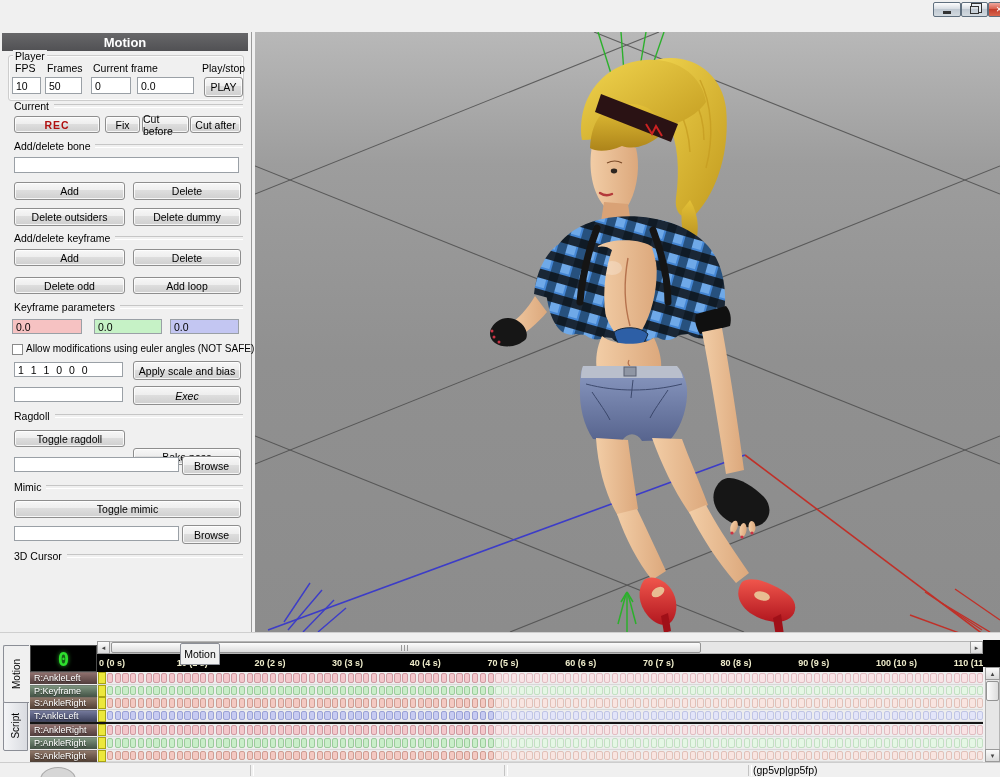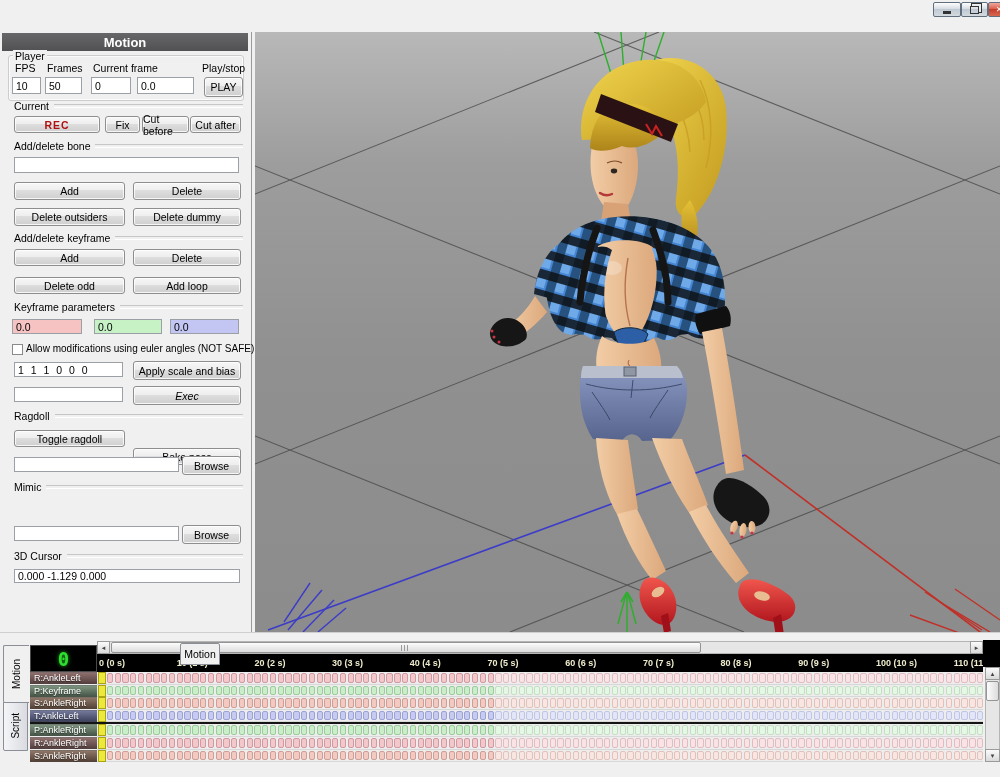--- a/index.html
+++ b/index.html
@@ -159,27 +159,27 @@
         <span>Ragdoll</span>
       </div>
     <div class="btn" style="left:14px;top:398px;width:109px;height:15px;">Toggle ragdoll</div>
     <div class="btn" style="left:133px;top:416px;width:106px;height:15px;">Bake pose</div>
     <input class="tb" style="left: 14px; top: 425px; width: 165px; height: 15px;" value="">
     <div class="btn" style="left:182px;top:424px;width:57px;height:17px;">Browse</div>
 
     <div class="sect" style="left:14px;top:449px;width:229px;">
         <span>Mimic</span>
       </div>
+    <div class="btn" style="left:14px;top:468px;width:225px;height:16px;">Toggle mimic</div>
     <input class="tb" style="left: 14px; top: 494px; width: 165px; height: 15px;" value="">
     <div class="btn" style="left:182px;top:493px;width:57px;height:17px;">Browse</div>
 
     <div class="sect" style="left:14px;top:518px;width:229px;">
         <span>3D Cursor</span>
       </div>
-    <input class="tb" style="left: 14px; top: 537px; width: 226px; height: 14px;" value="0.000 -1.129 0.000">
 
     <div class="tabline"></div>
     <div id="paneltabs">
         <div class="tab" style="left: 3px; width: 50px;">Landscape</div>
         <div class="tab" style="left: 57px; width: 35px;">Objects</div>
         <div class="tab" style="left: 95px; width: 36px;">Materials</div>
         <div class="tab" style="left: 135px; width: 39px;">Textures</div>
         <div class="tab active" style="left: 180px; width: 38px;">Motion</div>
       </div>
   </div>
@@ -857,20 +857,139 @@
           <div class="cell" style="left: 841.16px; background: rgb(227, 229, 249); border: 1px solid rgb(192, 197, 229);"></div>
           <div class="cell" style="left: 848.93px; background: rgb(227, 229, 249); border: 1px solid rgb(192, 197, 229);"></div>
           <div class="cell" style="left: 856.7px; background: rgb(227, 229, 249); border: 1px solid rgb(192, 197, 229);"></div>
           <div class="cell" style="left: 864.47px; background: rgb(227, 229, 249); border: 1px solid rgb(192, 197, 229);"></div>
           <div class="cell" style="left: 872.24px; background: rgb(227, 229, 249); border: 1px solid rgb(192, 197, 229);"></div>
           <div class="cell" style="left: 880.01px; background: rgb(227, 229, 249); border: 1px solid rgb(192, 197, 229);"></div>
         </div>
       </div>
       <div class="groupdiv"></div>
       <div class="trow">
+        <div class="tlabel" style="background: linear-gradient(rgb(141, 111, 108), rgb(87, 66, 65));">R:AnkleRight</div>
+        <div class="tstrip">
+          <div class="marker" style="left: 1px;"></div>
+          <div class="cell" style="left: 9.77px; background: rgb(244, 199, 203); border: 1px solid rgb(207, 154, 162);"></div>
+          <div class="cell" style="left: 17.54px; background: rgb(244, 199, 203); border: 1px solid rgb(207, 154, 162);"></div>
+          <div class="cell" style="left: 25.31px; background: rgb(244, 199, 203); border: 1px solid rgb(207, 154, 162);"></div>
+          <div class="cell" style="left: 33.08px; background: rgb(244, 199, 203); border: 1px solid rgb(207, 154, 162);"></div>
+          <div class="cell" style="left: 40.85px; background: rgb(244, 199, 203); border: 1px solid rgb(207, 154, 162);"></div>
+          <div class="cell" style="left: 48.62px; background: rgb(244, 199, 203); border: 1px solid rgb(207, 154, 162);"></div>
+          <div class="cell" style="left: 56.39px; background: rgb(244, 199, 203); border: 1px solid rgb(207, 154, 162);"></div>
+          <div class="cell" style="left: 64.16px; background: rgb(244, 199, 203); border: 1px solid rgb(207, 154, 162);"></div>
+          <div class="cell" style="left: 71.93px; background: rgb(244, 199, 203); border: 1px solid rgb(207, 154, 162);"></div>
+          <div class="cell" style="left: 79.7px; background: rgb(244, 199, 203); border: 1px solid rgb(207, 154, 162);"></div>
+          <div class="cell" style="left: 87.47px; background: rgb(244, 199, 203); border: 1px solid rgb(207, 154, 162);"></div>
+          <div class="cell" style="left: 95.24px; background: rgb(244, 199, 203); border: 1px solid rgb(207, 154, 162);"></div>
+          <div class="cell" style="left: 103.01px; background: rgb(244, 199, 203); border: 1px solid rgb(207, 154, 162);"></div>
+          <div class="cell" style="left: 110.78px; background: rgb(244, 199, 203); border: 1px solid rgb(207, 154, 162);"></div>
+          <div class="cell" style="left: 118.55px; background: rgb(244, 199, 203); border: 1px solid rgb(207, 154, 162);"></div>
+          <div class="cell" style="left: 126.32px; background: rgb(244, 199, 203); border: 1px solid rgb(207, 154, 162);"></div>
+          <div class="cell" style="left: 134.09px; background: rgb(244, 199, 203); border: 1px solid rgb(207, 154, 162);"></div>
+          <div class="cell" style="left: 141.86px; background: rgb(244, 199, 203); border: 1px solid rgb(207, 154, 162);"></div>
+          <div class="cell" style="left: 149.63px; background: rgb(244, 199, 203); border: 1px solid rgb(207, 154, 162);"></div>
+          <div class="cell" style="left: 157.4px; background: rgb(244, 199, 203); border: 1px solid rgb(207, 154, 162);"></div>
+          <div class="cell" style="left: 165.17px; background: rgb(244, 199, 203); border: 1px solid rgb(207, 154, 162);"></div>
+          <div class="cell" style="left: 172.94px; background: rgb(244, 199, 203); border: 1px solid rgb(207, 154, 162);"></div>
+          <div class="cell" style="left: 180.71px; background: rgb(244, 199, 203); border: 1px solid rgb(207, 154, 162);"></div>
+          <div class="cell" style="left: 188.48px; background: rgb(244, 199, 203); border: 1px solid rgb(207, 154, 162);"></div>
+          <div class="cell" style="left: 196.25px; background: rgb(244, 199, 203); border: 1px solid rgb(207, 154, 162);"></div>
+          <div class="cell" style="left: 204.02px; background: rgb(244, 199, 203); border: 1px solid rgb(207, 154, 162);"></div>
+          <div class="cell" style="left: 211.79px; background: rgb(244, 199, 203); border: 1px solid rgb(207, 154, 162);"></div>
+          <div class="cell" style="left: 219.56px; background: rgb(244, 199, 203); border: 1px solid rgb(207, 154, 162);"></div>
+          <div class="cell" style="left: 227.33px; background: rgb(244, 199, 203); border: 1px solid rgb(207, 154, 162);"></div>
+          <div class="cell" style="left: 235.1px; background: rgb(244, 199, 203); border: 1px solid rgb(207, 154, 162);"></div>
+          <div class="cell" style="left: 242.87px; background: rgb(244, 199, 203); border: 1px solid rgb(207, 154, 162);"></div>
+          <div class="cell" style="left: 250.64px; background: rgb(244, 199, 203); border: 1px solid rgb(207, 154, 162);"></div>
+          <div class="cell" style="left: 258.41px; background: rgb(244, 199, 203); border: 1px solid rgb(207, 154, 162);"></div>
+          <div class="cell" style="left: 266.18px; background: rgb(244, 199, 203); border: 1px solid rgb(207, 154, 162);"></div>
+          <div class="cell" style="left: 273.95px; background: rgb(244, 199, 203); border: 1px solid rgb(207, 154, 162);"></div>
+          <div class="cell" style="left: 281.72px; background: rgb(244, 199, 203); border: 1px solid rgb(207, 154, 162);"></div>
+          <div class="cell" style="left: 289.49px; background: rgb(244, 199, 203); border: 1px solid rgb(207, 154, 162);"></div>
+          <div class="cell" style="left: 297.26px; background: rgb(244, 199, 203); border: 1px solid rgb(207, 154, 162);"></div>
+          <div class="cell" style="left: 305.03px; background: rgb(244, 199, 203); border: 1px solid rgb(207, 154, 162);"></div>
+          <div class="cell" style="left: 312.8px; background: rgb(244, 199, 203); border: 1px solid rgb(207, 154, 162);"></div>
+          <div class="cell" style="left: 320.57px; background: rgb(244, 199, 203); border: 1px solid rgb(207, 154, 162);"></div>
+          <div class="cell" style="left: 328.34px; background: rgb(244, 199, 203); border: 1px solid rgb(207, 154, 162);"></div>
+          <div class="cell" style="left: 336.11px; background: rgb(244, 199, 203); border: 1px solid rgb(207, 154, 162);"></div>
+          <div class="cell" style="left: 343.88px; background: rgb(244, 199, 203); border: 1px solid rgb(207, 154, 162);"></div>
+          <div class="cell" style="left: 351.65px; background: rgb(244, 199, 203); border: 1px solid rgb(207, 154, 162);"></div>
+          <div class="cell" style="left: 359.42px; background: rgb(244, 199, 203); border: 1px solid rgb(207, 154, 162);"></div>
+          <div class="cell" style="left: 367.19px; background: rgb(244, 199, 203); border: 1px solid rgb(207, 154, 162);"></div>
+          <div class="cell" style="left: 374.96px; background: rgb(244, 199, 203); border: 1px solid rgb(207, 154, 162);"></div>
+          <div class="cell" style="left: 382.73px; background: rgb(244, 199, 203); border: 1px solid rgb(207, 154, 162);"></div>
+          <div class="cell" style="left: 390.5px; background: rgb(244, 199, 203); border: 1px solid rgb(207, 154, 162);"></div>
+          <div class="cell" style="left: 398.27px; background: rgb(249, 227, 229); border: 1px solid rgb(225, 189, 194);"></div>
+          <div class="cell" style="left: 406.04px; background: rgb(249, 227, 229); border: 1px solid rgb(225, 189, 194);"></div>
+          <div class="cell" style="left: 413.81px; background: rgb(249, 227, 229); border: 1px solid rgb(225, 189, 194);"></div>
+          <div class="cell" style="left: 421.58px; background: rgb(249, 227, 229); border: 1px solid rgb(225, 189, 194);"></div>
+          <div class="cell" style="left: 429.35px; background: rgb(249, 227, 229); border: 1px solid rgb(225, 189, 194);"></div>
+          <div class="cell" style="left: 437.12px; background: rgb(249, 227, 229); border: 1px solid rgb(225, 189, 194);"></div>
+          <div class="cell" style="left: 444.89px; background: rgb(249, 227, 229); border: 1px solid rgb(225, 189, 194);"></div>
+          <div class="cell" style="left: 452.66px; background: rgb(249, 227, 229); border: 1px solid rgb(225, 189, 194);"></div>
+          <div class="cell" style="left: 460.43px; background: rgb(249, 227, 229); border: 1px solid rgb(225, 189, 194);"></div>
+          <div class="cell" style="left: 468.2px; background: rgb(249, 227, 229); border: 1px solid rgb(225, 189, 194);"></div>
+          <div class="cell" style="left: 475.97px; background: rgb(249, 227, 229); border: 1px solid rgb(225, 189, 194);"></div>
+          <div class="cell" style="left: 483.74px; background: rgb(249, 227, 229); border: 1px solid rgb(225, 189, 194);"></div>
+          <div class="cell" style="left: 491.51px; background: rgb(249, 227, 229); border: 1px solid rgb(225, 189, 194);"></div>
+          <div class="cell" style="left: 499.28px; background: rgb(249, 227, 229); border: 1px solid rgb(225, 189, 194);"></div>
+          <div class="cell" style="left: 507.05px; background: rgb(249, 227, 229); border: 1px solid rgb(225, 189, 194);"></div>
+          <div class="cell" style="left: 514.82px; background: rgb(249, 227, 229); border: 1px solid rgb(225, 189, 194);"></div>
+          <div class="cell" style="left: 522.59px; background: rgb(249, 227, 229); border: 1px solid rgb(225, 189, 194);"></div>
+          <div class="cell" style="left: 530.36px; background: rgb(249, 227, 229); border: 1px solid rgb(225, 189, 194);"></div>
+          <div class="cell" style="left: 538.13px; background: rgb(249, 227, 229); border: 1px solid rgb(225, 189, 194);"></div>
+          <div class="cell" style="left: 545.9px; background: rgb(249, 227, 229); border: 1px solid rgb(225, 189, 194);"></div>
+          <div class="cell" style="left: 553.67px; background: rgb(249, 227, 229); border: 1px solid rgb(225, 189, 194);"></div>
+          <div class="cell" style="left: 561.44px; background: rgb(249, 227, 229); border: 1px solid rgb(225, 189, 194);"></div>
+          <div class="cell" style="left: 569.21px; background: rgb(249, 227, 229); border: 1px solid rgb(225, 189, 194);"></div>
+          <div class="cell" style="left: 576.98px; background: rgb(249, 227, 229); border: 1px solid rgb(225, 189, 194);"></div>
+          <div class="cell" style="left: 584.75px; background: rgb(249, 227, 229); border: 1px solid rgb(225, 189, 194);"></div>
+          <div class="cell" style="left: 592.52px; background: rgb(249, 227, 229); border: 1px solid rgb(225, 189, 194);"></div>
+          <div class="cell" style="left: 600.29px; background: rgb(249, 227, 229); border: 1px solid rgb(225, 189, 194);"></div>
+          <div class="cell" style="left: 608.06px; background: rgb(249, 227, 229); border: 1px solid rgb(225, 189, 194);"></div>
+          <div class="cell" style="left: 615.83px; background: rgb(249, 227, 229); border: 1px solid rgb(225, 189, 194);"></div>
+          <div class="cell" style="left: 623.6px; background: rgb(249, 227, 229); border: 1px solid rgb(225, 189, 194);"></div>
+          <div class="cell" style="left: 631.37px; background: rgb(249, 227, 229); border: 1px solid rgb(225, 189, 194);"></div>
+          <div class="cell" style="left: 639.14px; background: rgb(249, 227, 229); border: 1px solid rgb(225, 189, 194);"></div>
+          <div class="cell" style="left: 646.91px; background: rgb(249, 227, 229); border: 1px solid rgb(225, 189, 194);"></div>
+          <div class="cell" style="left: 654.68px; background: rgb(249, 227, 229); border: 1px solid rgb(225, 189, 194);"></div>
+          <div class="cell" style="left: 662.45px; background: rgb(249, 227, 229); border: 1px solid rgb(225, 189, 194);"></div>
+          <div class="cell" style="left: 670.22px; background: rgb(249, 227, 229); border: 1px solid rgb(225, 189, 194);"></div>
+          <div class="cell" style="left: 677.99px; background: rgb(249, 227, 229); border: 1px solid rgb(225, 189, 194);"></div>
+          <div class="cell" style="left: 685.76px; background: rgb(249, 227, 229); border: 1px solid rgb(225, 189, 194);"></div>
+          <div class="cell" style="left: 693.53px; background: rgb(249, 227, 229); border: 1px solid rgb(225, 189, 194);"></div>
+          <div class="cell" style="left: 701.3px; background: rgb(249, 227, 229); border: 1px solid rgb(225, 189, 194);"></div>
+          <div class="cell" style="left: 709.07px; background: rgb(249, 227, 229); border: 1px solid rgb(225, 189, 194);"></div>
+          <div class="cell" style="left: 716.84px; background: rgb(249, 227, 229); border: 1px solid rgb(225, 189, 194);"></div>
+          <div class="cell" style="left: 724.61px; background: rgb(249, 227, 229); border: 1px solid rgb(225, 189, 194);"></div>
+          <div class="cell" style="left: 732.38px; background: rgb(249, 227, 229); border: 1px solid rgb(225, 189, 194);"></div>
+          <div class="cell" style="left: 740.15px; background: rgb(249, 227, 229); border: 1px solid rgb(225, 189, 194);"></div>
+          <div class="cell" style="left: 747.92px; background: rgb(249, 227, 229); border: 1px solid rgb(225, 189, 194);"></div>
+          <div class="cell" style="left: 755.69px; background: rgb(249, 227, 229); border: 1px solid rgb(225, 189, 194);"></div>
+          <div class="cell" style="left: 763.46px; background: rgb(249, 227, 229); border: 1px solid rgb(225, 189, 194);"></div>
+          <div class="cell" style="left: 771.23px; background: rgb(249, 227, 229); border: 1px solid rgb(225, 189, 194);"></div>
+          <div class="cell" style="left: 779px; background: rgb(249, 227, 229); border: 1px solid rgb(225, 189, 194);"></div>
+          <div class="cell" style="left: 786.77px; background: rgb(249, 227, 229); border: 1px solid rgb(225, 189, 194);"></div>
+          <div class="cell" style="left: 794.54px; background: rgb(249, 227, 229); border: 1px solid rgb(225, 189, 194);"></div>
+          <div class="cell" style="left: 802.31px; background: rgb(249, 227, 229); border: 1px solid rgb(225, 189, 194);"></div>
+          <div class="cell" style="left: 810.08px; background: rgb(249, 227, 229); border: 1px solid rgb(225, 189, 194);"></div>
+          <div class="cell" style="left: 817.85px; background: rgb(249, 227, 229); border: 1px solid rgb(225, 189, 194);"></div>
+          <div class="cell" style="left: 825.62px; background: rgb(249, 227, 229); border: 1px solid rgb(225, 189, 194);"></div>
+          <div class="cell" style="left: 833.39px; background: rgb(249, 227, 229); border: 1px solid rgb(225, 189, 194);"></div>
+          <div class="cell" style="left: 841.16px; background: rgb(249, 227, 229); border: 1px solid rgb(225, 189, 194);"></div>
+          <div class="cell" style="left: 848.93px; background: rgb(249, 227, 229); border: 1px solid rgb(225, 189, 194);"></div>
+          <div class="cell" style="left: 856.7px; background: rgb(249, 227, 229); border: 1px solid rgb(225, 189, 194);"></div>
+          <div class="cell" style="left: 864.47px; background: rgb(249, 227, 229); border: 1px solid rgb(225, 189, 194);"></div>
+          <div class="cell" style="left: 872.24px; background: rgb(249, 227, 229); border: 1px solid rgb(225, 189, 194);"></div>
+          <div class="cell" style="left: 880.01px; background: rgb(249, 227, 229); border: 1px solid rgb(225, 189, 194);"></div>
+        </div>
+      </div>
+      <div class="trow">
         <div class="tlabel" style="background: linear-gradient(rgb(125, 147, 126), rgb(72, 88, 74));">P:AnkleRight</div>
         <div class="tstrip">
           <div class="marker" style="left: 1px;"></div>
           <div class="cell" style="left: 9.77px; background: rgb(201, 238, 201); border: 1px solid rgb(156, 203, 156);"></div>
           <div class="cell" style="left: 17.54px; background: rgb(201, 238, 201); border: 1px solid rgb(156, 203, 156);"></div>
           <div class="cell" style="left: 25.31px; background: rgb(201, 238, 201); border: 1px solid rgb(156, 203, 156);"></div>
           <div class="cell" style="left: 33.08px; background: rgb(201, 238, 201); border: 1px solid rgb(156, 203, 156);"></div>
           <div class="cell" style="left: 40.85px; background: rgb(201, 238, 201); border: 1px solid rgb(156, 203, 156);"></div>
           <div class="cell" style="left: 48.62px; background: rgb(201, 238, 201); border: 1px solid rgb(156, 203, 156);"></div>
           <div class="cell" style="left: 56.39px; background: rgb(201, 238, 201); border: 1px solid rgb(156, 203, 156);"></div>
@@ -973,139 +1092,20 @@
           <div class="cell" style="left: 810.08px; background: rgb(229, 247, 229); border: 1px solid rgb(195, 224, 195);"></div>
           <div class="cell" style="left: 817.85px; background: rgb(229, 247, 229); border: 1px solid rgb(195, 224, 195);"></div>
           <div class="cell" style="left: 825.62px; background: rgb(229, 247, 229); border: 1px solid rgb(195, 224, 195);"></div>
           <div class="cell" style="left: 833.39px; background: rgb(229, 247, 229); border: 1px solid rgb(195, 224, 195);"></div>
           <div class="cell" style="left: 841.16px; background: rgb(229, 247, 229); border: 1px solid rgb(195, 224, 195);"></div>
           <div class="cell" style="left: 848.93px; background: rgb(229, 247, 229); border: 1px solid rgb(195, 224, 195);"></div>
           <div class="cell" style="left: 856.7px; background: rgb(229, 247, 229); border: 1px solid rgb(195, 224, 195);"></div>
           <div class="cell" style="left: 864.47px; background: rgb(229, 247, 229); border: 1px solid rgb(195, 224, 195);"></div>
           <div class="cell" style="left: 872.24px; background: rgb(229, 247, 229); border: 1px solid rgb(195, 224, 195);"></div>
           <div class="cell" style="left: 880.01px; background: rgb(229, 247, 229); border: 1px solid rgb(195, 224, 195);"></div>
-        </div>
-      </div>
-      <div class="trow">
-        <div class="tlabel" style="background: linear-gradient(rgb(141, 111, 108), rgb(87, 66, 65));">R:AnkleRight</div>
-        <div class="tstrip">
-          <div class="marker" style="left: 1px;"></div>
-          <div class="cell" style="left: 9.77px; background: rgb(244, 199, 203); border: 1px solid rgb(207, 154, 162);"></div>
-          <div class="cell" style="left: 17.54px; background: rgb(244, 199, 203); border: 1px solid rgb(207, 154, 162);"></div>
-          <div class="cell" style="left: 25.31px; background: rgb(244, 199, 203); border: 1px solid rgb(207, 154, 162);"></div>
-          <div class="cell" style="left: 33.08px; background: rgb(244, 199, 203); border: 1px solid rgb(207, 154, 162);"></div>
-          <div class="cell" style="left: 40.85px; background: rgb(244, 199, 203); border: 1px solid rgb(207, 154, 162);"></div>
-          <div class="cell" style="left: 48.62px; background: rgb(244, 199, 203); border: 1px solid rgb(207, 154, 162);"></div>
-          <div class="cell" style="left: 56.39px; background: rgb(244, 199, 203); border: 1px solid rgb(207, 154, 162);"></div>
-          <div class="cell" style="left: 64.16px; background: rgb(244, 199, 203); border: 1px solid rgb(207, 154, 162);"></div>
-          <div class="cell" style="left: 71.93px; background: rgb(244, 199, 203); border: 1px solid rgb(207, 154, 162);"></div>
-          <div class="cell" style="left: 79.7px; background: rgb(244, 199, 203); border: 1px solid rgb(207, 154, 162);"></div>
-          <div class="cell" style="left: 87.47px; background: rgb(244, 199, 203); border: 1px solid rgb(207, 154, 162);"></div>
-          <div class="cell" style="left: 95.24px; background: rgb(244, 199, 203); border: 1px solid rgb(207, 154, 162);"></div>
-          <div class="cell" style="left: 103.01px; background: rgb(244, 199, 203); border: 1px solid rgb(207, 154, 162);"></div>
-          <div class="cell" style="left: 110.78px; background: rgb(244, 199, 203); border: 1px solid rgb(207, 154, 162);"></div>
-          <div class="cell" style="left: 118.55px; background: rgb(244, 199, 203); border: 1px solid rgb(207, 154, 162);"></div>
-          <div class="cell" style="left: 126.32px; background: rgb(244, 199, 203); border: 1px solid rgb(207, 154, 162);"></div>
-          <div class="cell" style="left: 134.09px; background: rgb(244, 199, 203); border: 1px solid rgb(207, 154, 162);"></div>
-          <div class="cell" style="left: 141.86px; background: rgb(244, 199, 203); border: 1px solid rgb(207, 154, 162);"></div>
-          <div class="cell" style="left: 149.63px; background: rgb(244, 199, 203); border: 1px solid rgb(207, 154, 162);"></div>
-          <div class="cell" style="left: 157.4px; background: rgb(244, 199, 203); border: 1px solid rgb(207, 154, 162);"></div>
-          <div class="cell" style="left: 165.17px; background: rgb(244, 199, 203); border: 1px solid rgb(207, 154, 162);"></div>
-          <div class="cell" style="left: 172.94px; background: rgb(244, 199, 203); border: 1px solid rgb(207, 154, 162);"></div>
-          <div class="cell" style="left: 180.71px; background: rgb(244, 199, 203); border: 1px solid rgb(207, 154, 162);"></div>
-          <div class="cell" style="left: 188.48px; background: rgb(244, 199, 203); border: 1px solid rgb(207, 154, 162);"></div>
-          <div class="cell" style="left: 196.25px; background: rgb(244, 199, 203); border: 1px solid rgb(207, 154, 162);"></div>
-          <div class="cell" style="left: 204.02px; background: rgb(244, 199, 203); border: 1px solid rgb(207, 154, 162);"></div>
-          <div class="cell" style="left: 211.79px; background: rgb(244, 199, 203); border: 1px solid rgb(207, 154, 162);"></div>
-          <div class="cell" style="left: 219.56px; background: rgb(244, 199, 203); border: 1px solid rgb(207, 154, 162);"></div>
-          <div class="cell" style="left: 227.33px; background: rgb(244, 199, 203); border: 1px solid rgb(207, 154, 162);"></div>
-          <div class="cell" style="left: 235.1px; background: rgb(244, 199, 203); border: 1px solid rgb(207, 154, 162);"></div>
-          <div class="cell" style="left: 242.87px; background: rgb(244, 199, 203); border: 1px solid rgb(207, 154, 162);"></div>
-          <div class="cell" style="left: 250.64px; background: rgb(244, 199, 203); border: 1px solid rgb(207, 154, 162);"></div>
-          <div class="cell" style="left: 258.41px; background: rgb(244, 199, 203); border: 1px solid rgb(207, 154, 162);"></div>
-          <div class="cell" style="left: 266.18px; background: rgb(244, 199, 203); border: 1px solid rgb(207, 154, 162);"></div>
-          <div class="cell" style="left: 273.95px; background: rgb(244, 199, 203); border: 1px solid rgb(207, 154, 162);"></div>
-          <div class="cell" style="left: 281.72px; background: rgb(244, 199, 203); border: 1px solid rgb(207, 154, 162);"></div>
-          <div class="cell" style="left: 289.49px; background: rgb(244, 199, 203); border: 1px solid rgb(207, 154, 162);"></div>
-          <div class="cell" style="left: 297.26px; background: rgb(244, 199, 203); border: 1px solid rgb(207, 154, 162);"></div>
-          <div class="cell" style="left: 305.03px; background: rgb(244, 199, 203); border: 1px solid rgb(207, 154, 162);"></div>
-          <div class="cell" style="left: 312.8px; background: rgb(244, 199, 203); border: 1px solid rgb(207, 154, 162);"></div>
-          <div class="cell" style="left: 320.57px; background: rgb(244, 199, 203); border: 1px solid rgb(207, 154, 162);"></div>
-          <div class="cell" style="left: 328.34px; background: rgb(244, 199, 203); border: 1px solid rgb(207, 154, 162);"></div>
-          <div class="cell" style="left: 336.11px; background: rgb(244, 199, 203); border: 1px solid rgb(207, 154, 162);"></div>
-          <div class="cell" style="left: 343.88px; background: rgb(244, 199, 203); border: 1px solid rgb(207, 154, 162);"></div>
-          <div class="cell" style="left: 351.65px; background: rgb(244, 199, 203); border: 1px solid rgb(207, 154, 162);"></div>
-          <div class="cell" style="left: 359.42px; background: rgb(244, 199, 203); border: 1px solid rgb(207, 154, 162);"></div>
-          <div class="cell" style="left: 367.19px; background: rgb(244, 199, 203); border: 1px solid rgb(207, 154, 162);"></div>
-          <div class="cell" style="left: 374.96px; background: rgb(244, 199, 203); border: 1px solid rgb(207, 154, 162);"></div>
-          <div class="cell" style="left: 382.73px; background: rgb(244, 199, 203); border: 1px solid rgb(207, 154, 162);"></div>
-          <div class="cell" style="left: 390.5px; background: rgb(244, 199, 203); border: 1px solid rgb(207, 154, 162);"></div>
-          <div class="cell" style="left: 398.27px; background: rgb(249, 227, 229); border: 1px solid rgb(225, 189, 194);"></div>
-          <div class="cell" style="left: 406.04px; background: rgb(249, 227, 229); border: 1px solid rgb(225, 189, 194);"></div>
-          <div class="cell" style="left: 413.81px; background: rgb(249, 227, 229); border: 1px solid rgb(225, 189, 194);"></div>
-          <div class="cell" style="left: 421.58px; background: rgb(249, 227, 229); border: 1px solid rgb(225, 189, 194);"></div>
-          <div class="cell" style="left: 429.35px; background: rgb(249, 227, 229); border: 1px solid rgb(225, 189, 194);"></div>
-          <div class="cell" style="left: 437.12px; background: rgb(249, 227, 229); border: 1px solid rgb(225, 189, 194);"></div>
-          <div class="cell" style="left: 444.89px; background: rgb(249, 227, 229); border: 1px solid rgb(225, 189, 194);"></div>
-          <div class="cell" style="left: 452.66px; background: rgb(249, 227, 229); border: 1px solid rgb(225, 189, 194);"></div>
-          <div class="cell" style="left: 460.43px; background: rgb(249, 227, 229); border: 1px solid rgb(225, 189, 194);"></div>
-          <div class="cell" style="left: 468.2px; background: rgb(249, 227, 229); border: 1px solid rgb(225, 189, 194);"></div>
-          <div class="cell" style="left: 475.97px; background: rgb(249, 227, 229); border: 1px solid rgb(225, 189, 194);"></div>
-          <div class="cell" style="left: 483.74px; background: rgb(249, 227, 229); border: 1px solid rgb(225, 189, 194);"></div>
-          <div class="cell" style="left: 491.51px; background: rgb(249, 227, 229); border: 1px solid rgb(225, 189, 194);"></div>
-          <div class="cell" style="left: 499.28px; background: rgb(249, 227, 229); border: 1px solid rgb(225, 189, 194);"></div>
-          <div class="cell" style="left: 507.05px; background: rgb(249, 227, 229); border: 1px solid rgb(225, 189, 194);"></div>
-          <div class="cell" style="left: 514.82px; background: rgb(249, 227, 229); border: 1px solid rgb(225, 189, 194);"></div>
-          <div class="cell" style="left: 522.59px; background: rgb(249, 227, 229); border: 1px solid rgb(225, 189, 194);"></div>
-          <div class="cell" style="left: 530.36px; background: rgb(249, 227, 229); border: 1px solid rgb(225, 189, 194);"></div>
-          <div class="cell" style="left: 538.13px; background: rgb(249, 227, 229); border: 1px solid rgb(225, 189, 194);"></div>
-          <div class="cell" style="left: 545.9px; background: rgb(249, 227, 229); border: 1px solid rgb(225, 189, 194);"></div>
-          <div class="cell" style="left: 553.67px; background: rgb(249, 227, 229); border: 1px solid rgb(225, 189, 194);"></div>
-          <div class="cell" style="left: 561.44px; background: rgb(249, 227, 229); border: 1px solid rgb(225, 189, 194);"></div>
-          <div class="cell" style="left: 569.21px; background: rgb(249, 227, 229); border: 1px solid rgb(225, 189, 194);"></div>
-          <div class="cell" style="left: 576.98px; background: rgb(249, 227, 229); border: 1px solid rgb(225, 189, 194);"></div>
-          <div class="cell" style="left: 584.75px; background: rgb(249, 227, 229); border: 1px solid rgb(225, 189, 194);"></div>
-          <div class="cell" style="left: 592.52px; background: rgb(249, 227, 229); border: 1px solid rgb(225, 189, 194);"></div>
-          <div class="cell" style="left: 600.29px; background: rgb(249, 227, 229); border: 1px solid rgb(225, 189, 194);"></div>
-          <div class="cell" style="left: 608.06px; background: rgb(249, 227, 229); border: 1px solid rgb(225, 189, 194);"></div>
-          <div class="cell" style="left: 615.83px; background: rgb(249, 227, 229); border: 1px solid rgb(225, 189, 194);"></div>
-          <div class="cell" style="left: 623.6px; background: rgb(249, 227, 229); border: 1px solid rgb(225, 189, 194);"></div>
-          <div class="cell" style="left: 631.37px; background: rgb(249, 227, 229); border: 1px solid rgb(225, 189, 194);"></div>
-          <div class="cell" style="left: 639.14px; background: rgb(249, 227, 229); border: 1px solid rgb(225, 189, 194);"></div>
-          <div class="cell" style="left: 646.91px; background: rgb(249, 227, 229); border: 1px solid rgb(225, 189, 194);"></div>
-          <div class="cell" style="left: 654.68px; background: rgb(249, 227, 229); border: 1px solid rgb(225, 189, 194);"></div>
-          <div class="cell" style="left: 662.45px; background: rgb(249, 227, 229); border: 1px solid rgb(225, 189, 194);"></div>
-          <div class="cell" style="left: 670.22px; background: rgb(249, 227, 229); border: 1px solid rgb(225, 189, 194);"></div>
-          <div class="cell" style="left: 677.99px; background: rgb(249, 227, 229); border: 1px solid rgb(225, 189, 194);"></div>
-          <div class="cell" style="left: 685.76px; background: rgb(249, 227, 229); border: 1px solid rgb(225, 189, 194);"></div>
-          <div class="cell" style="left: 693.53px; background: rgb(249, 227, 229); border: 1px solid rgb(225, 189, 194);"></div>
-          <div class="cell" style="left: 701.3px; background: rgb(249, 227, 229); border: 1px solid rgb(225, 189, 194);"></div>
-          <div class="cell" style="left: 709.07px; background: rgb(249, 227, 229); border: 1px solid rgb(225, 189, 194);"></div>
-          <div class="cell" style="left: 716.84px; background: rgb(249, 227, 229); border: 1px solid rgb(225, 189, 194);"></div>
-          <div class="cell" style="left: 724.61px; background: rgb(249, 227, 229); border: 1px solid rgb(225, 189, 194);"></div>
-          <div class="cell" style="left: 732.38px; background: rgb(249, 227, 229); border: 1px solid rgb(225, 189, 194);"></div>
-          <div class="cell" style="left: 740.15px; background: rgb(249, 227, 229); border: 1px solid rgb(225, 189, 194);"></div>
-          <div class="cell" style="left: 747.92px; background: rgb(249, 227, 229); border: 1px solid rgb(225, 189, 194);"></div>
-          <div class="cell" style="left: 755.69px; background: rgb(249, 227, 229); border: 1px solid rgb(225, 189, 194);"></div>
-          <div class="cell" style="left: 763.46px; background: rgb(249, 227, 229); border: 1px solid rgb(225, 189, 194);"></div>
-          <div class="cell" style="left: 771.23px; background: rgb(249, 227, 229); border: 1px solid rgb(225, 189, 194);"></div>
-          <div class="cell" style="left: 779px; background: rgb(249, 227, 229); border: 1px solid rgb(225, 189, 194);"></div>
-          <div class="cell" style="left: 786.77px; background: rgb(249, 227, 229); border: 1px solid rgb(225, 189, 194);"></div>
-          <div class="cell" style="left: 794.54px; background: rgb(249, 227, 229); border: 1px solid rgb(225, 189, 194);"></div>
-          <div class="cell" style="left: 802.31px; background: rgb(249, 227, 229); border: 1px solid rgb(225, 189, 194);"></div>
-          <div class="cell" style="left: 810.08px; background: rgb(249, 227, 229); border: 1px solid rgb(225, 189, 194);"></div>
-          <div class="cell" style="left: 817.85px; background: rgb(249, 227, 229); border: 1px solid rgb(225, 189, 194);"></div>
-          <div class="cell" style="left: 825.62px; background: rgb(249, 227, 229); border: 1px solid rgb(225, 189, 194);"></div>
-          <div class="cell" style="left: 833.39px; background: rgb(249, 227, 229); border: 1px solid rgb(225, 189, 194);"></div>
-          <div class="cell" style="left: 841.16px; background: rgb(249, 227, 229); border: 1px solid rgb(225, 189, 194);"></div>
-          <div class="cell" style="left: 848.93px; background: rgb(249, 227, 229); border: 1px solid rgb(225, 189, 194);"></div>
-          <div class="cell" style="left: 856.7px; background: rgb(249, 227, 229); border: 1px solid rgb(225, 189, 194);"></div>
-          <div class="cell" style="left: 864.47px; background: rgb(249, 227, 229); border: 1px solid rgb(225, 189, 194);"></div>
-          <div class="cell" style="left: 872.24px; background: rgb(249, 227, 229); border: 1px solid rgb(225, 189, 194);"></div>
-          <div class="cell" style="left: 880.01px; background: rgb(249, 227, 229); border: 1px solid rgb(225, 189, 194);"></div>
         </div>
       </div>
       <div class="trow">
         <div class="tlabel" style="background: linear-gradient(rgb(141, 118, 104), rgb(87, 68, 56));">S:AnkleRight</div>
         <div class="tstrip">
           <div class="marker" style="left: 1px;"></div>
           <div class="cell" style="left: 9.77px; background: rgb(244, 201, 194); border: 1px solid rgb(207, 158, 148);"></div>
           <div class="cell" style="left: 17.54px; background: rgb(244, 201, 194); border: 1px solid rgb(207, 158, 148);"></div>
           <div class="cell" style="left: 25.31px; background: rgb(244, 201, 194); border: 1px solid rgb(207, 158, 148);"></div>
           <div class="cell" style="left: 33.08px; background: rgb(244, 201, 194); border: 1px solid rgb(207, 158, 148);"></div>
@@ -1219,14 +1219,21 @@
           <div class="cell" style="left: 872.24px; background: rgb(249, 229, 225); border: 1px solid rgb(225, 193, 185);"></div>
           <div class="cell" style="left: 880.01px; background: rgb(249, 229, 225); border: 1px solid rgb(225, 193, 185);"></div>
         </div>
       </div>
     </div>
   <div class="vscroll"></div>
   <div class="scrollarrow" style="left:985px;top:667px;width:15px;height:13px;">▴</div>
   <div class="scrollarrow" style="left:985px;top:749px;width:15px;height:13px;">▾</div>
   <div class="vthumb"></div>
 
+  <div class="statusbar">
+    <div class="sdiv" style="left:250px;"></div>
+    <div class="sdiv" style="left:504px;"></div>
+    <div class="sdiv" style="left:748px;"></div>
+    <div class="statustext">(gp5vp|gp5fp)</div>
+    <div class="ornament"></div>
+  </div>
 
 </div>
 
 </body></html>

